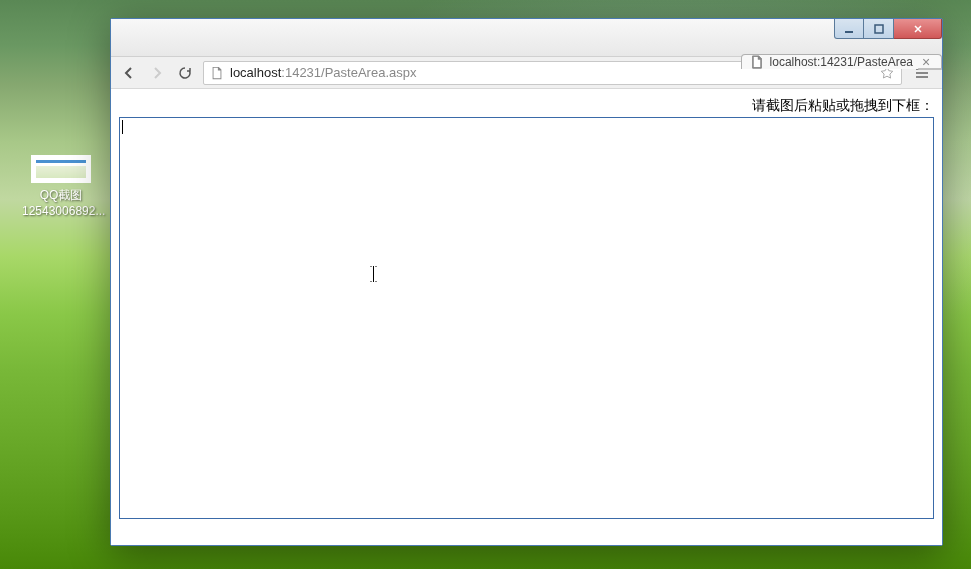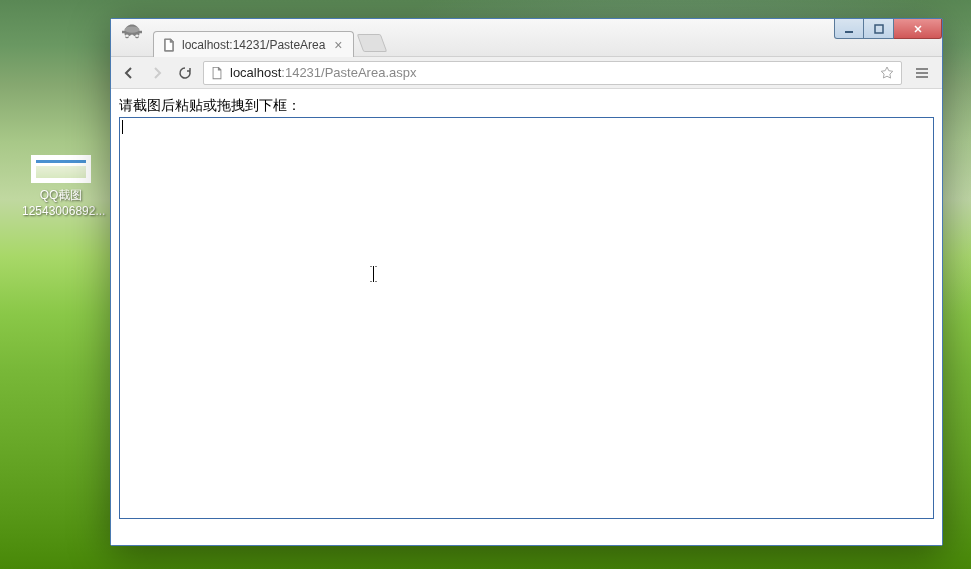--- a/index.html
+++ b/index.html
@@ -67,20 +67,21 @@
       display: flex;
       flex-direction: column;
     }
     .titlebar {
       height: 38px;
       background: linear-gradient(to bottom, #f8f8f8, #e8e8e8);
       border-bottom: 1px solid #d0d0d0;
       display: flex;
       align-items: flex-end;
       position: relative;
+      flex-direction: column;
     }
     .incognito-icon {
       width: 30px;
       height: 30px;
       margin: 0 6px 4px 6px;
       position: relative;
     }
     .incognito-icon svg { width: 100%; height: 100%; }
     .tab {
       height: 26px;
@@ -217,20 +218,21 @@
       flex: 1;
       background: #fff;
       padding: 8px;
       overflow: hidden;
     }
     .instruction {
       font-size: 14px;
       color: #000;
       margin-bottom: 2px;
       font-family: Liberation Mono, monospace;
+      text-align: right;
     }
     .paste-area {
       width: 100%;
       height: 402px;
       border: 1px solid #3a6aa8;
       background: #fff;
       outline: none;
       padding: 2px;
       font-size: 13px;
       position: relative;

